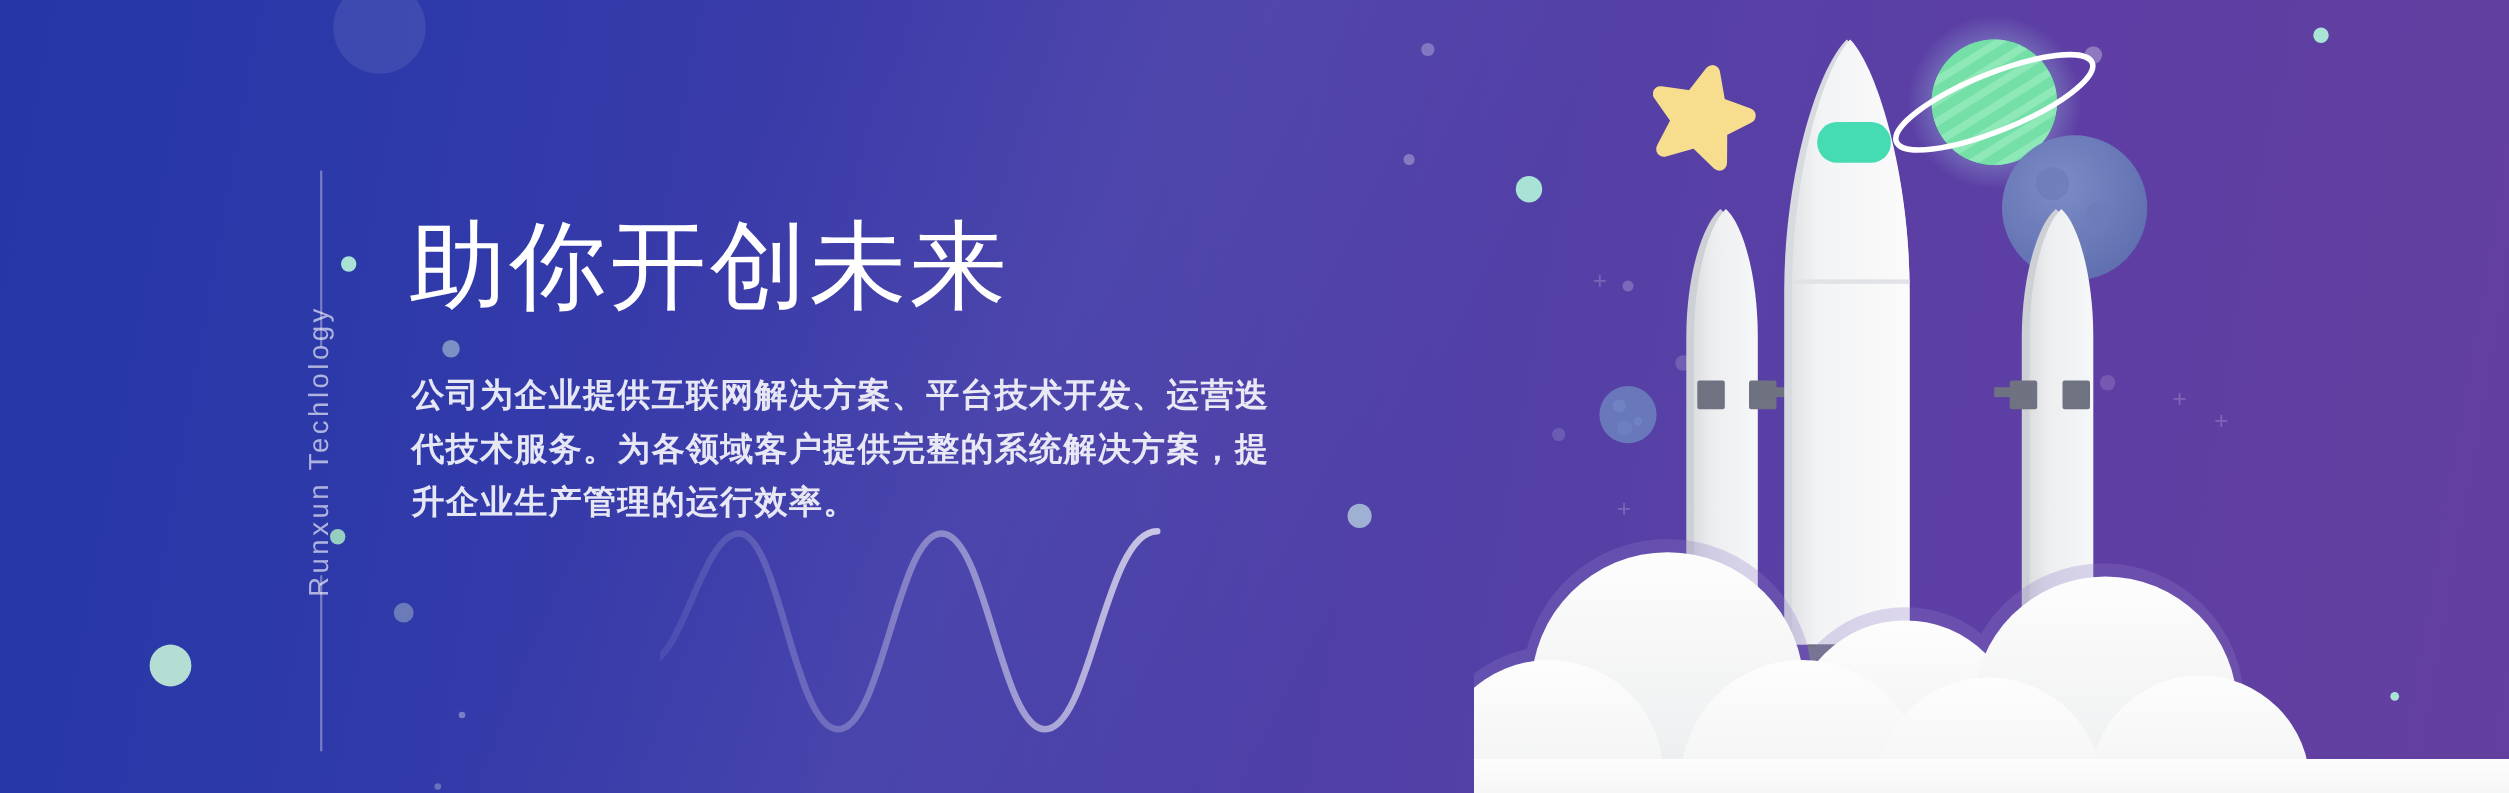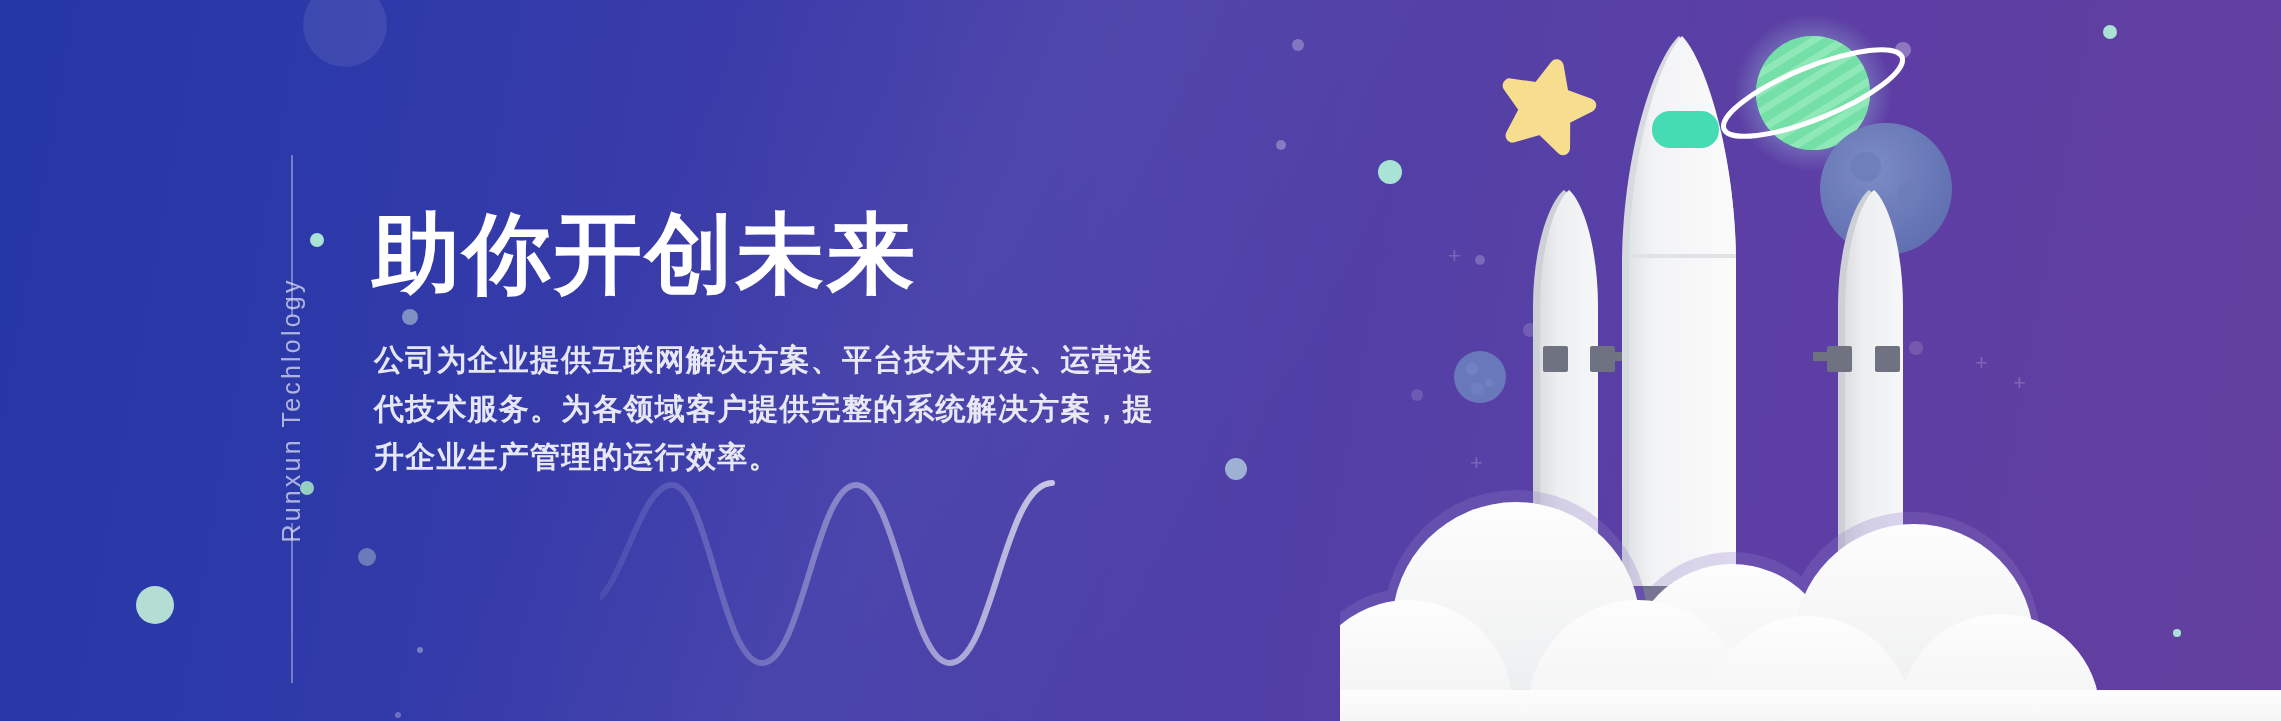--- a/index.html
+++ b/index.html
@@ -68,23 +68,23 @@
     left:366px; top:122px;
     font-size:104px;
     font-weight:700;
     letter-spacing:6px;
     color:rgba(255,255,255,0.17);
     line-height:1;
     white-space:nowrap;
   }
   .headline {
     position:absolute;
-    left:372px; top:210px;
+    left:372px; top:198px;
     font-size:88px;
-    font-weight:700;
+    font-weight:400;
     letter-spacing:3px;
     color:#ffffff;
     line-height:1;
     white-space:nowrap;
   }
   .subcopy {
     position:absolute;
     left:374px; top:336px;
     width:790px;
     font-size:30px;

